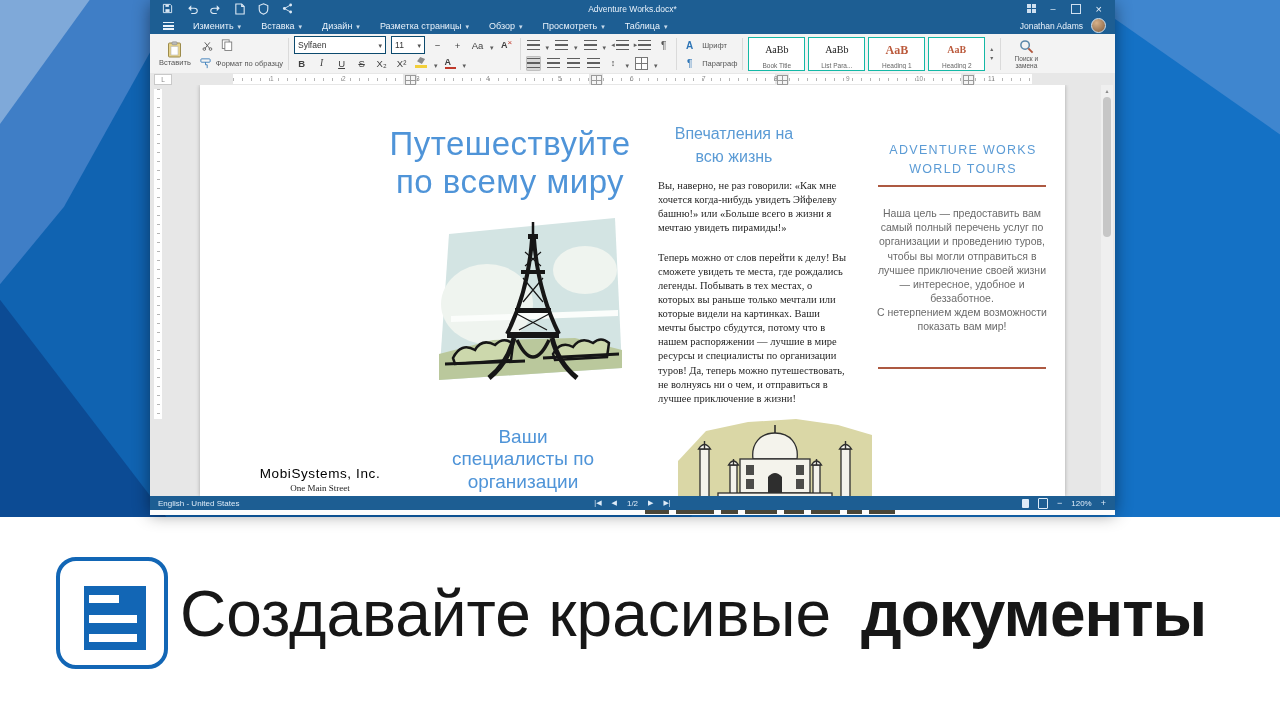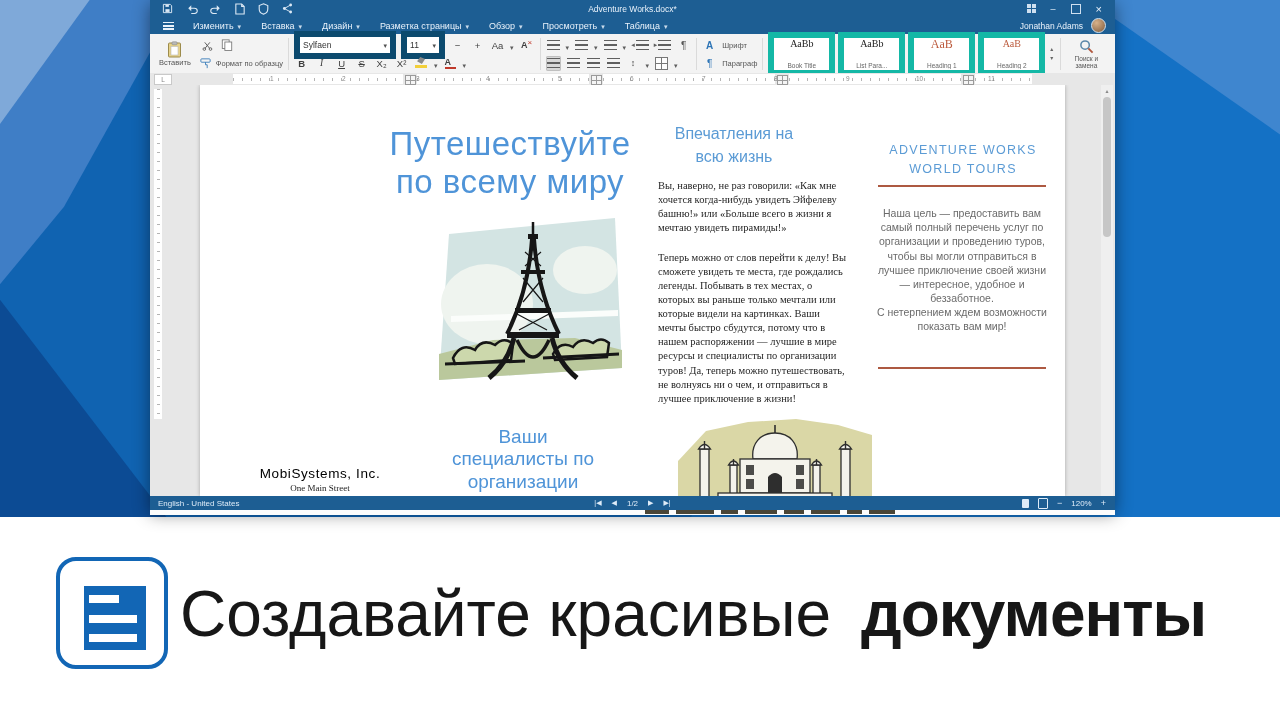--- a/index.html
+++ b/index.html
@@ -41,21 +41,21 @@
      align-items:stretch;padding:1px 2px;color:#454545}
   .grp{display:flex;align-items:stretch;padding:1px 3px;gap:5px}
   .colg{display:flex;flex-direction:column;justify-content:space-around}
   .trow{display:flex;align-items:center;gap:5px;height:16px}
   .vsep{width:1px;background:#dadada;margin:3px 2px}
   .tbtn{display:flex;align-items:center;justify-content:center;min-width:15px;height:15px;
      border-radius:2px;font-size:9.5px;color:#3f3f3f;position:relative}
   .tbtn.sel{background:#d9d9d9;box-shadow:inset 0 0 0 1px #bfbfbf}
   .lab{font-size:7.5px;color:#555;white-space:nowrap}
   .combo{display:flex;align-items:center;justify-content:space-between;background:#fff;
-     border:6px solid #0c4a6e;height:14px;padding:1px 3px;font-size:8.5px;color:#333;gap:3px}
+     border:1px solid #0c4a6e;height:14px;padding:1px 3px;font-size:8.5px;color:#333;gap:3px}
   .paste{display:flex;flex-direction:column;align-items:center;justify-content:center;gap:0;padding:0 4px}
   .gB::after{content:"B";font-weight:bold}
   .gI::after{content:"I";font-style:italic;font-family:"Liberation Serif",serif}
   .gU::after{content:"U";text-decoration:underline}
   .gS::after{content:"S";text-decoration:line-through}
   .gXsub::after{content:"X\2082"}
   .gXsup::after{content:"X\00B2"}
   .gAa::after{content:"Aa"}
   .gClr{width:16px}
   .gClr::before{content:"A";font-weight:bold;font-size:9px}
@@ -71,24 +71,24 @@
   .ic-fc::after{content:"";position:absolute;left:0;bottom:0;width:11px;height:2.5px;background:#c0392b}
   .ib{display:inline-block;width:13px;height:10px;
      background:repeating-linear-gradient(to bottom,#5f5f5f 0 1.4px,transparent 1.4px 4.3px)}
   .tri-l::before{content:"\25C2";font-size:7px;margin-right:1px;color:#5f5f5f}
   .tri-r::before{content:"\25B8";font-size:7px;margin-right:1px;color:#5f5f5f}
   .ic-border{width:11px;height:11px;border:1px solid #777;background:
      linear-gradient(#777,#777) center/100% 1px no-repeat,
      linear-gradient(#777,#777) center/1px 100% no-repeat,#fdfdfd}
   .gFontA::after{content:"A";color:#2e75b6;font-weight:bold;font-size:10px}
   .gParaP::after{content:"\00B6";color:#2e75b6;font-size:10px}
-  .style-card{width:51px;height:30px;background:#fff;border:6px solid #14b8a6;display:flex;
-     flex-direction:column;align-items:center;justify-content:space-between;padding:1px 2px;gap:7px}
+  .style-card{width:51px;height:30px;background:#fff;border:1px solid #14b8a6;display:flex;
+     flex-direction:column;align-items:center;justify-content:flex-end;padding:1px 2px;gap:7px}
   .sprev{font-size:10px;line-height:10px;color:#222;font-family:"Liberation Serif",serif}
-  .sprev.red{color:#bb5a3c;font-weight:normal}
+  .sprev.red{color:#bb5a3c;font-weight:bold}
   .slab{font-size:6.5px;color:#666;white-space:nowrap;overflow:hidden;text-overflow:ellipsis;max-width:47px}
   .gal-arrows{display:flex;flex-direction:column;justify-content:center;gap:4px;padding:0 2px;color:#666}
   .gal-arrows span{font-size:6px;line-height:5px}
   .search{display:flex;flex-direction:column;align-items:center;justify-content:center;gap:1px;
      padding:0 6px;font-size:6.5px;color:#555;text-align:center}
   .search .slabel{width:34px;line-height:1.15}
   
   .rulerh{position:absolute;left:0;top:73px;width:965px;height:12px;background:#e7e7e7}
   .rcorner{position:absolute;left:4px;top:1px;width:16px;height:9px;background:#fff;border:1px solid #c9c9c9;
      display:flex;align-items:center;justify-content:center;font-size:6.5px;color:#888}

